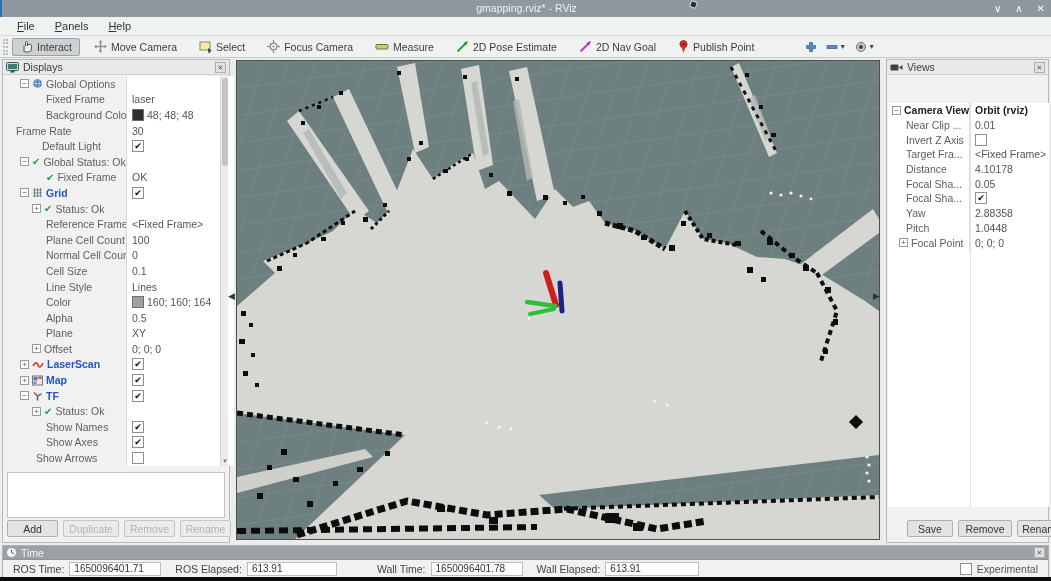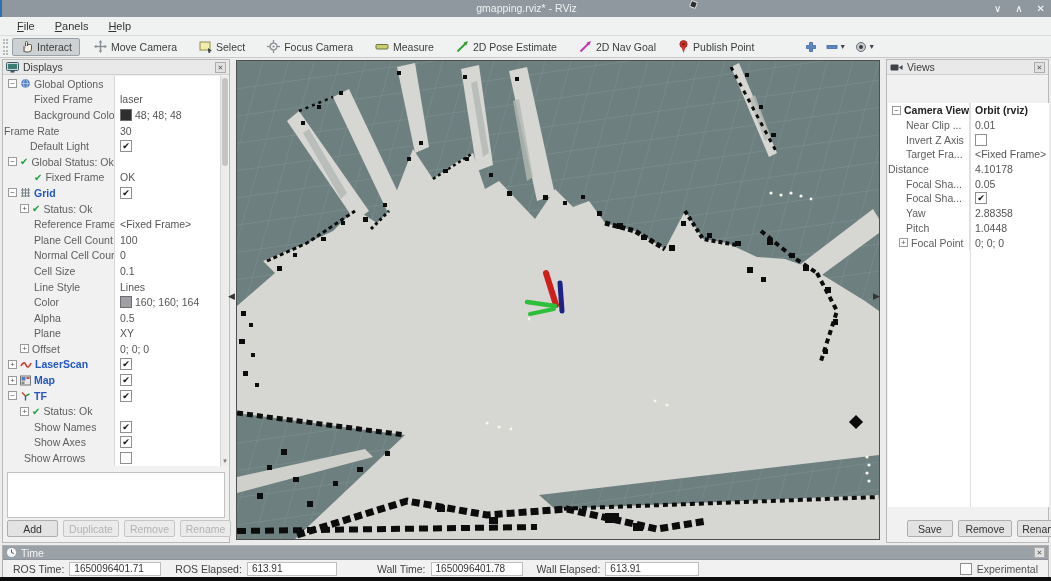--- a/index.html
+++ b/index.html
@@ -50,21 +50,21 @@
   .exp.p::before { content:"+"; }
   .chk { color:#1fa03a; font-size:10px; flex:none; }
   .chk::before { content:"✔"; }
   .cb { width:12px; height:12px; border:1px solid #8f8f8f; background:#fff; font-size:9px; line-height:11px; text-align:center; color:#111; flex:none; }
   .cb.on::before { content:"✔"; }
   .swatch { width:12px; height:12px; border:1px solid #6e6e6e; flex:none; }
   .ticon { flex:none; display:block; }
 
   
   #displays { left:2px; top:59px; width:228px; height:484px; }
-  #displays .tree { position:absolute; left:1px; top:16px; width:218px; height:390px; }
+  #displays .tree { position:absolute; left:13px; top:16px; width:218px; height:390px; }
   #displays .trow { height:15.6px; font-size:10.5px; }
   #displays .c1 { width:111px; }
   .vscroll { position:absolute; right:1px; top:16px; width:8px; height:390px; background:#ececec; border-left:1px solid #d5d5d5; }
   .vthumb { position:absolute; left:1px; top:2px; width:6px; height:88px; background:#c4c4c4; border-radius:3px; }
   .varrow { position:absolute; left:0; bottom:0; width:8px; height:9px; font-size:6px; color:#777; text-align:center; line-height:9px; }
   .varrow::before { content:"▼"; }
   .splitdots { position:absolute; left:50%; top:407px; transform:translateX(-50%); color:#aaa; font-size:9px; letter-spacing:2px; }
   .desc { position:absolute; left:4px; top:412px; width:218px; height:46px; background:#fff; border:1px solid #c2c2c2; }
   .btnrow { position:absolute; left:4px; bottom:5px; display:flex; gap:5px; }
   .btn { height:17px; background:#e3e3e3; border:1px solid #aeaeae; border-radius:2px; font-size:10.5px; color:#333; display:flex; align-items:center; justify-content:center; }
@@ -691,21 +691,21 @@
     </div>
     <div class="trow">
       <div class="c1" style="padding-left:18px">
           <span class="lbl">Target Fra...</span>
         </div>
       <div class="c2">
           <span class="val">&lt;Fixed Frame&gt;</span>
         </div>
     </div>
     <div class="trow">
-      <div class="c1" style="">
+      <div class="c1" style="padding-left:18px">
           <span class="lbl">Distance</span>
         </div>
       <div class="c2">
           <span class="val">4.10178</span>
         </div>
     </div>
     <div class="trow">
       <div class="c1" style="padding-left:18px">
           <span class="lbl">Focal Sha...</span>
         </div>

